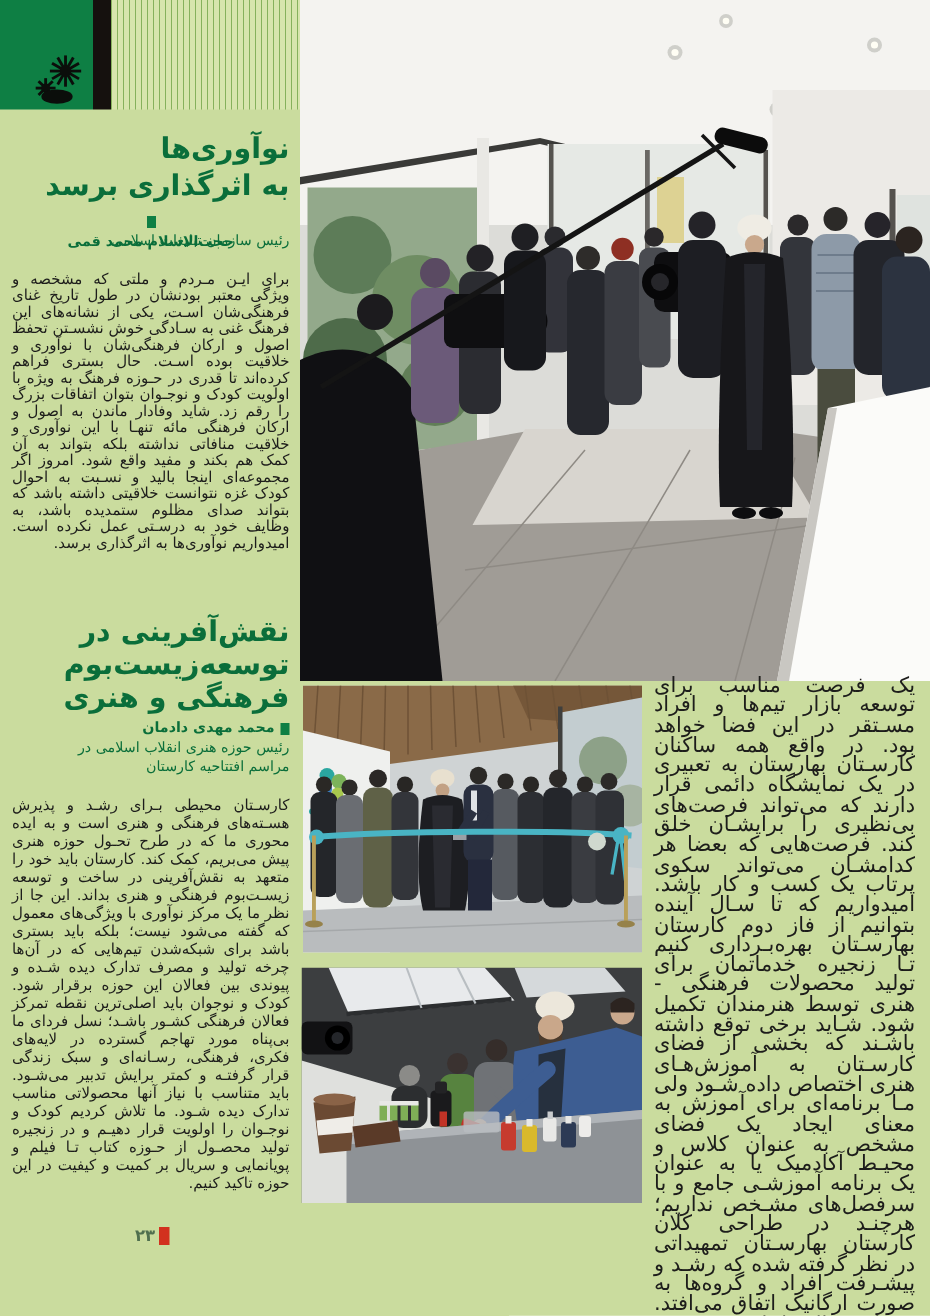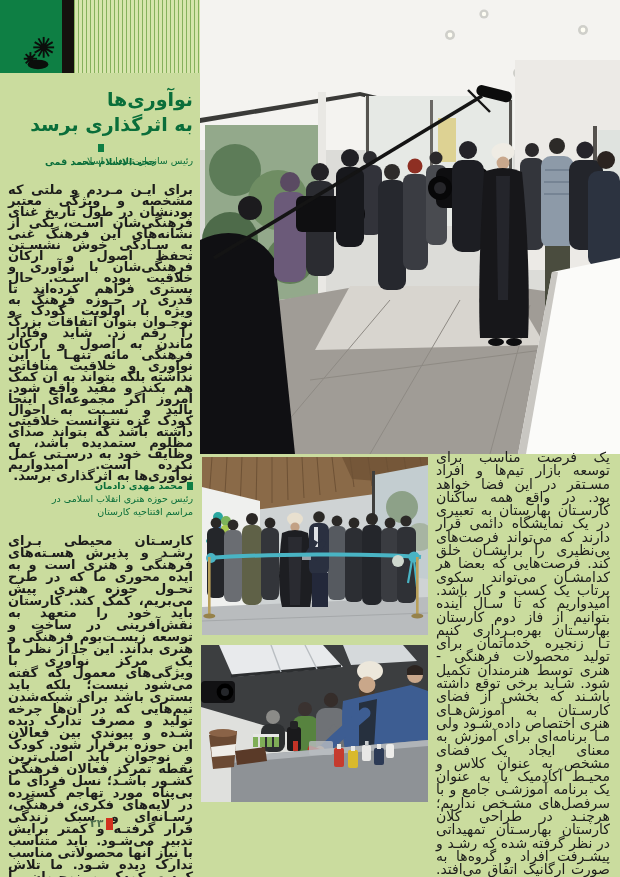--- a/index.html
+++ b/index.html
@@ -29,21 +29,21 @@
   .author-row{left:8px;width:185px;direction:rtl;display:flex;align-items:center;
     justify-content:flex-start;gap:4px;color:#0a6e3a;font-weight:bold;font-size:9.5px;}
   .a1-author{top:144px;flex-direction:column;}
   .a2-author{top:480px;}
   .bullet{width:6px;height:8px;background:#0e7f44;display:inline-block;flex:0 0 auto;}
   .role{left:8px;width:185px;direction:rtl;text-align:right;color:#0a6e3a;
     font-weight:normal;font-size:9.5px;line-height:12.5px;}
   .a1-role{top:155px;}
   .a2-role{top:493px;width:160px;left:33px;}
   .body-text{left:8px;width:185px;direction:rtl;text-align:justify;text-justify:inter-word;
-    color:#1d1d1b;font-size:13px;line-height:11px;font-weight:bold;}
+    color:#1d1d1b;font-size:10px;line-height:11px;}
   .a1-body{top:171px;}
   .a2-body{top:522px;line-height:12px;}
   
   .right-col{left:436px;top:437px;width:174px;direction:rtl;text-align:justify;
     text-justify:inter-word;color:#1d1d1b;font-size:14px;line-height:13.3px;}
   
   .page-num{left:58px;top:817px;display:flex;align-items:center;gap:3px;direction:ltr;}
   .page-num .num{color:#50704f;font-weight:bold;font-size:11px;margin-left:32px;}
   .page-num .marker{width:7px;height:12px;background:#d2311e;}
 </style>
@@ -203,20 +203,25 @@
     <div>نوآوری‌ها</div>
     <div>به اثرگذاری برسد</div>
   </div>
   <div class="abs author-row a1-author">
     <span class="bullet"></span>
     <span>حجت‌الاسلام محمد قمی</span>
   </div>
   <div class="abs role a1-role">رئیس سازمان تبلیغات اسلامی</div>
   <p class="abs body-text a1-body">برای ایـن مـردم و ملتی که مشخصه و ویژگی معتبر بودنشان در طول تاریخ غنای فرهنگی‌شان اسـت، یکی از نشانه‌های این فرهنگ غنی به سـادگی خوش نشسـتن تحفظ اصول و ارکان فرهنگی‌شان با نوآوری و خلاقیت بوده اسـت. حال بستری فراهم کرده‌اند تا قدری در حـوزه فرهنگ به ویژه با اولویت کودک و نوجـوان بتوان اتفاقات بزرگ را رقم زد. شاید وفادار ماندن به اصول و ارکان فرهنگی مائه تنهـا با این نوآوری و خلاقیت منافاتی نداشته بلکه بتواند به آن کمک هم بکند و مفید واقع شود. امروز اگر مجموعه‌ای اینجا بالید و نسـبت به احوال کودک غزه نتوانست خلاقیتی داشته باشد که بتواند صدای مظلوم ستمدیده باشد، به وظایف خود به درسـتی عمل نکرده است. امیدواریم نوآوری‌ها به اثرگذاری برسد.</p>
 
+  <div class="abs a-title a2-title">
+    <div>نقش‌آفرینی در</div>
+    <div>توسعه‌زیست‌بوم</div>
+    <div>فرهنگی و هنری</div>
+  </div>
   <div class="abs author-row a2-author">
     <span class="bullet"></span>
     <span>محمد مهدی دادمان</span>
   </div>
   <div class="abs role a2-role">رئیس حوزه هنری انقلاب اسلامی در مراسم افتتاحیه کارستان</div>
   <p class="abs body-text a2-body">کارسـتان محیطی بـرای رشـد و پذیرش هسـته‌های فرهنگی و هنری است و به ایده محوری ما که در طرح تحـول حوزه هنری پیش می‌بریم، کمک کند. کارستان باید خود را متعهد به نقش‌آفرینی در ساخت و توسعه زیسـت‌بوم فرهنگی و هنری بداند. این جا از نظر ما یک مرکز نوآوری با ویژگی‌های معمول که گفته می‌شود نیست؛ بلکه باید بستری باشد برای شبکه‌شدن تیم‌هایی که در آن‌ها چرخه تولید و مصرف تدارک دیده شـده و پیوندی بین فعالان این حوزه برقرار شود. کودک و نوجوان باید اصلی‌ترین نقطه تمرکز فعالان فرهنگی کشـور باشـد؛ نسل فردای ما بی‌پناه مورد تهاجم گسترده در لایه‌های فکری، فرهنگی، رسـانه‌ای و سبک زندگی قرار گرفتـه و کمتر برایش تدبیر می‌شـود. باید متناسب با نیاز آنها محصولاتی مناسب تدارک دیده شـود. ما تلاش کردیم کودک و نوجـوان را اولویت قرار دهیـم و در زنجیره تولید محصـول از حـوزه کتاب تـا فیلم و پویانمایی و سریال بر کمیت و کیفیت در این حوزه تاکید کنیم.</p>
 
   <figure class="abs photo-mid">
     <svg viewBox="0 0 226 178" preserveAspectRatio="none">
       <rect width="226" height="178" fill="#cfd3d4"></rect>

